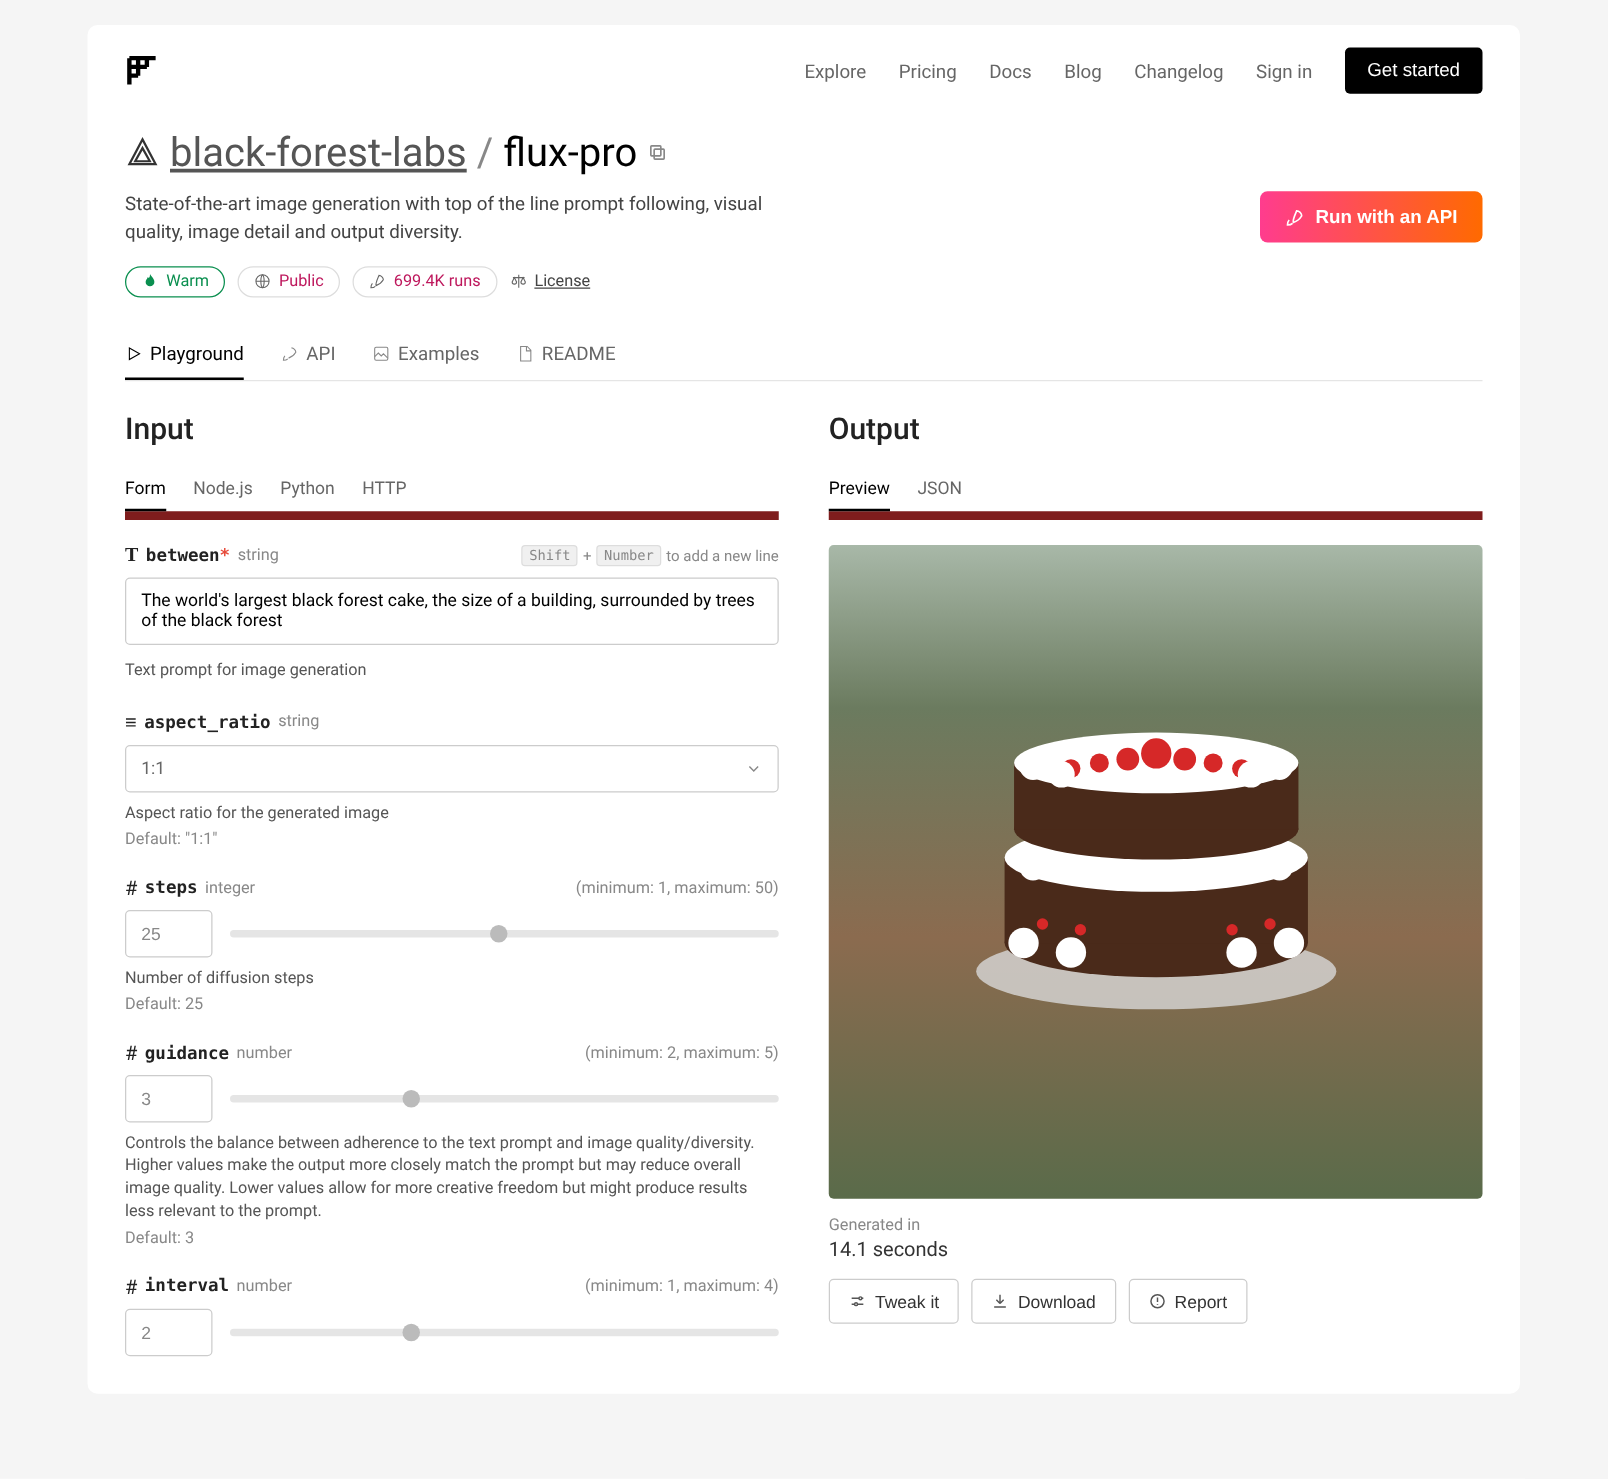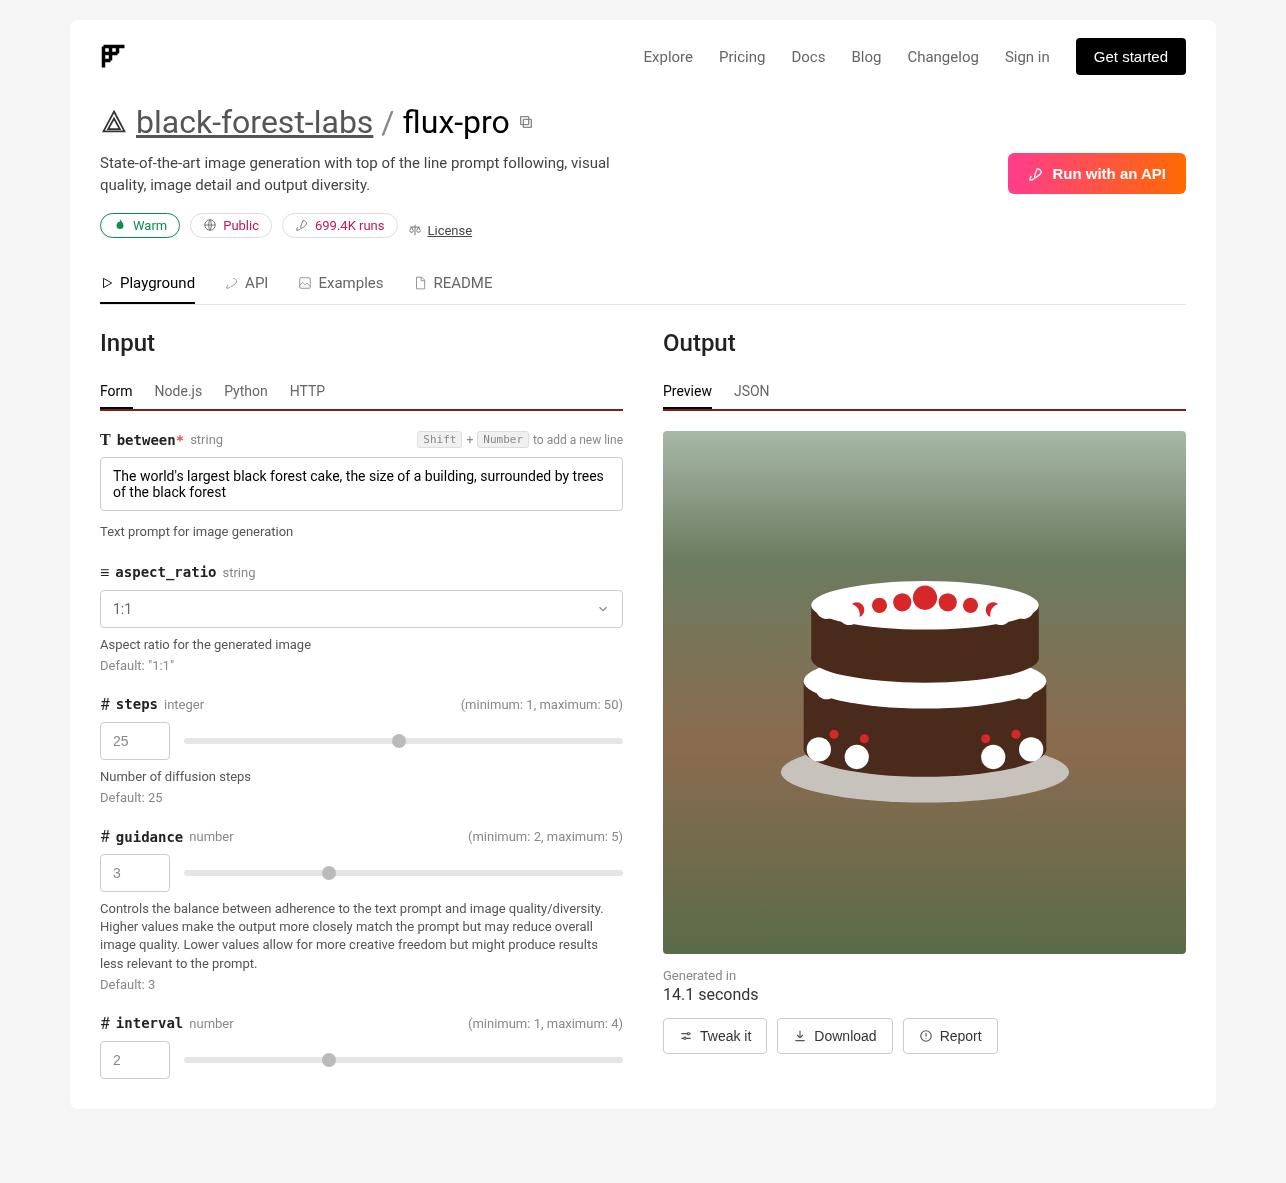--- a/index.html
+++ b/index.html
@@ -13,31 +13,31 @@
 .header { padding: 10px 30px 0 30px; }
 .breadcrumb { display: flex; align-items: center; gap: 8px; font-size: 32px; font-weight: 400; }
 .breadcrumb .org { color: #555; text-decoration: underline; cursor: pointer; }
 .breadcrumb .model { color: #000; }
 .breadcrumb .sep { color: #888; }
 .copy-icon { width: 16px; height: 16px; color: #888; cursor: pointer; }
 .tri-icon { width: 28px; height: 28px; }
 .desc-row { display: flex; align-items: flex-start; gap: 20px; margin-top: 12px; }
 .desc { color: #444; font-size: 15px; line-height: 1.45; max-width: 520px; }
 .run-api-btn { margin-left: auto; background: linear-gradient(90deg, #ff3c8e, #ff6a00); color: #fff; border: none; padding: 12px 20px; border-radius: 6px; font-weight: 600; font-size: 15px; display: flex; align-items: center; gap: 8px; cursor: pointer; }
-.badges { display: flex; gap: 10px; margin-top: 16px; align-items: flex-end; flex-wrap: wrap; }
+.badges { display: flex; gap: 10px; margin-top: 16px; align-items: center; flex-wrap: wrap; }
 .badge { display: inline-flex; align-items: center; gap: 6px; border: 1px solid #ddd; border-radius: 16px; padding: 4px 12px; font-size: 13px; color: #be185d; }
 .badge.warm { color: #0a8f4f; border-color: #0a8f4f; }
 .license-link { display: inline-flex; align-items: center; gap: 6px; font-size: 13px; text-decoration: underline; color: #444; cursor: pointer; }
 .tabs { display: flex; gap: 30px; border-bottom: 1px solid #e5e5e5; margin-top: 26px; padding: 0; }
 .tab { display: flex; align-items: center; gap: 6px; padding: 10px 0; font-size: 15px; color: #666; cursor: pointer; border-bottom: 2px solid transparent; }
 .tab.active { color: #000; border-bottom-color: #000; }
 .content { display: flex; gap: 40px; padding: 24px 30px 30px 30px; }
 .col { flex: 1; min-width: 0; }
 .col h2 { font-size: 24px; font-weight: 500; margin-bottom: 18px; }
-.subtabs { display: flex; gap: 22px; border-bottom: 2px solid #7f1d1d; margin-bottom: 20px; }
+.subtabs { display: flex; gap: 22px; border-bottom: 7px solid #7f1d1d; margin-bottom: 20px; }
 .subtab { padding: 8px 0; font-size: 14px; color: #666; cursor: pointer; border-bottom: 2px solid transparent; }
 .subtab.active { color: #000; border-bottom-color: #000; }
 .field { margin-bottom: 22px; }
 .field-header { display: flex; align-items: center; gap: 6px; margin-bottom: 8px; }
 .field-name { font-family: ui-monospace, Menlo, monospace; font-size: 14px; font-weight: 600; }
 .field-type { font-size: 13px; color: #888; }
 .req { color: #e74c3c; }
 .field-hint { margin-left: auto; font-size: 12px; color: #888; display: flex; align-items: center; gap: 4px; }
 .kbd { background: #f0f0f0; border: 1px solid #ddd; border-radius: 3px; padding: 1px 5px; font-family: ui-monospace, monospace; font-size: 11px; }
 textarea, input[type=text], .select { width: 100%; border: 1px solid #ccc; border-radius: 4px; padding: 10px 12px; font-size: 14px; font-family: inherit; resize: none; background: #fff; }

